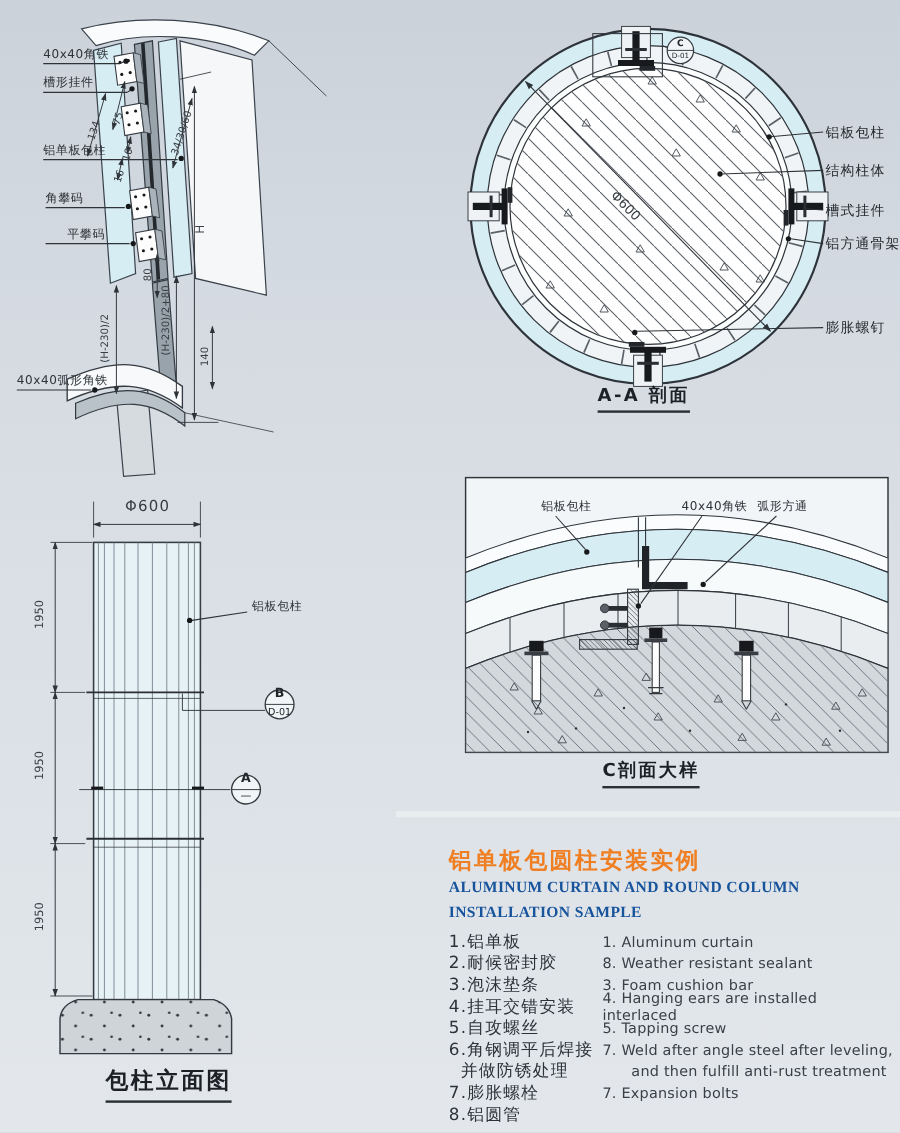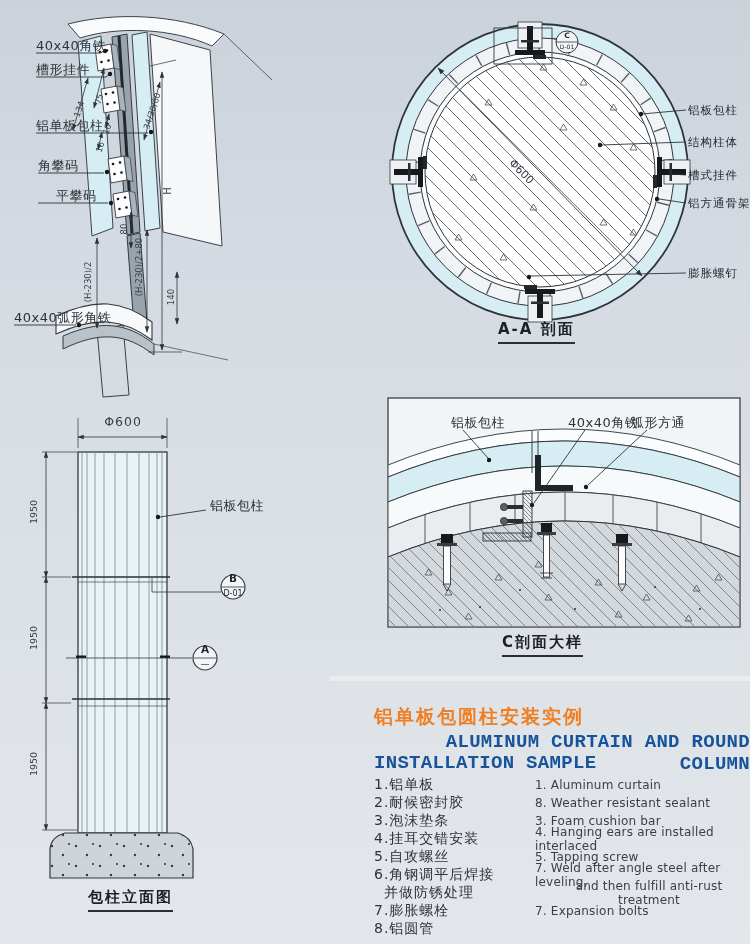--- a/index.html
+++ b/index.html
@@ -1,30 +1,30 @@
 <!DOCTYPE html>
 <html><head>
 <meta charset="utf-8">
 <style>
   html,body{margin:0;padding:0;background:#c9cfd7;}
   #canvas{position:relative;width:750px;height:944px;overflow:hidden;
     background:linear-gradient(180deg,#ccd2da 0%,#d4dae1 25%,#dbe0e6 55%,#e3e7eb 100%);
     font-family:"DejaVu Sans",sans-serif;}
-  .lbl{position:absolute;font-size:13px;color:#2e3338;letter-spacing:.5px;white-space:nowrap;line-height:12px;}
+  .lbl{position:absolute;font-size:10px;color:#2e3338;letter-spacing:.5px;white-space:nowrap;line-height:12px;}
   .lbl2{position:absolute;font-size:11.5px;color:#262b30;letter-spacing:1px;white-space:nowrap;line-height:13px;}
   .dim{position:absolute;font-size:8.5px;color:#383e44;white-space:nowrap;text-align:center;line-height:10px;}
   .caption{position:absolute;font-size:15px;font-weight:bold;color:#1d2126;letter-spacing:2px;
     border-bottom:2.5px solid #2a2f34;padding-bottom:3px;white-space:nowrap;}
   .co{position:absolute;text-align:center;color:#22272c;white-space:nowrap;}
   .sep{position:absolute;left:330px;top:676px;width:420px;height:5px;background:#f0f2f4;opacity:.65;}
   .info-title{position:absolute;left:374px;top:704px;font-size:19px;font-weight:bold;color:#ef7f22;letter-spacing:2px;}
-  .info-en{position:absolute;left:374px;font-size:19px;font-weight:bold;color:#17549b;
-    font-family:Liberation Mono, monospace;letter-spacing:.3px;text-align:right;}
+  .info-en{position:absolute;left:374px;font-size:13px;font-weight:bold;color:#17549b;
+    font-family:Liberation Serif, serif;letter-spacing:.3px;text-align:right;}
   .list{position:absolute;left:374px;top:776px;width:372px;}
-  .row{display:flex;height:18px;align-items:center;gap:33px;}
+  .row{display:flex;height:18px;align-items:center;}
   .zh{width:128px;font-size:14px;color:#2d3238;letter-spacing:1px;}
   .zh.cont{padding-left:10px;}
   .en{flex:1;font-size:12px;color:#3a3f45;letter-spacing:.2px;}
   .en.cont{padding-left:7px;text-align:center;}
   svg{position:absolute;}
 </style>
 </head>
 <body>
 
 <div id="canvas">
@@ -355,21 +355,21 @@
 
   <span class="dim" style="left:98px;top:417px;width:50px;font-size:12.5px;letter-spacing:1px">Φ600</span>
   <span class="dim" style="left:18px;top:507px;width:32px;font-size:9.5px;transform:rotate(-90deg)">1950</span>
   <span class="dim" style="left:18px;top:633px;width:32px;font-size:9.5px;transform:rotate(-90deg)">1950</span>
   <span class="dim" style="left:18px;top:759px;width:32px;font-size:9.5px;transform:rotate(-90deg)">1950</span>
   <span class="lbl" style="left:210px;top:500px">铝板包柱</span>
   <span class="co" style="left:221px;top:572px;width:24px;font-size:10.5px;font-weight:bold">B</span>
   <span class="co" style="left:219px;top:589px;width:28px;font-size:8px">D-01</span>
   <span class="co" style="left:193px;top:643px;width:24px;font-size:10.5px;font-weight:bold">A</span>
   <span class="co" style="left:193px;top:659px;width:24px;font-size:9px">—</span>
-  <span class="caption" style="left:88px;top:888px;font-size:15px">包柱立面图</span>
+  <span class="caption" style="left:88px;top:888px;font-size:19px">包柱立面图</span>
 
   <div class="sep"></div>
   <div class="info-title">铝单板包圆柱安装实例</div>
   <div class="info-en" style="top:731px">ALUMINUM CURTAIN AND ROUND COLUMN</div>
   <div class="info-en" style="top:752px">INSTALLATION SAMPLE</div>
 
   <div class="list">
     <div class="row">
       <span class="zh">1.铝单板</span>
       <span class="en">1. Aluminum curtain</span>

